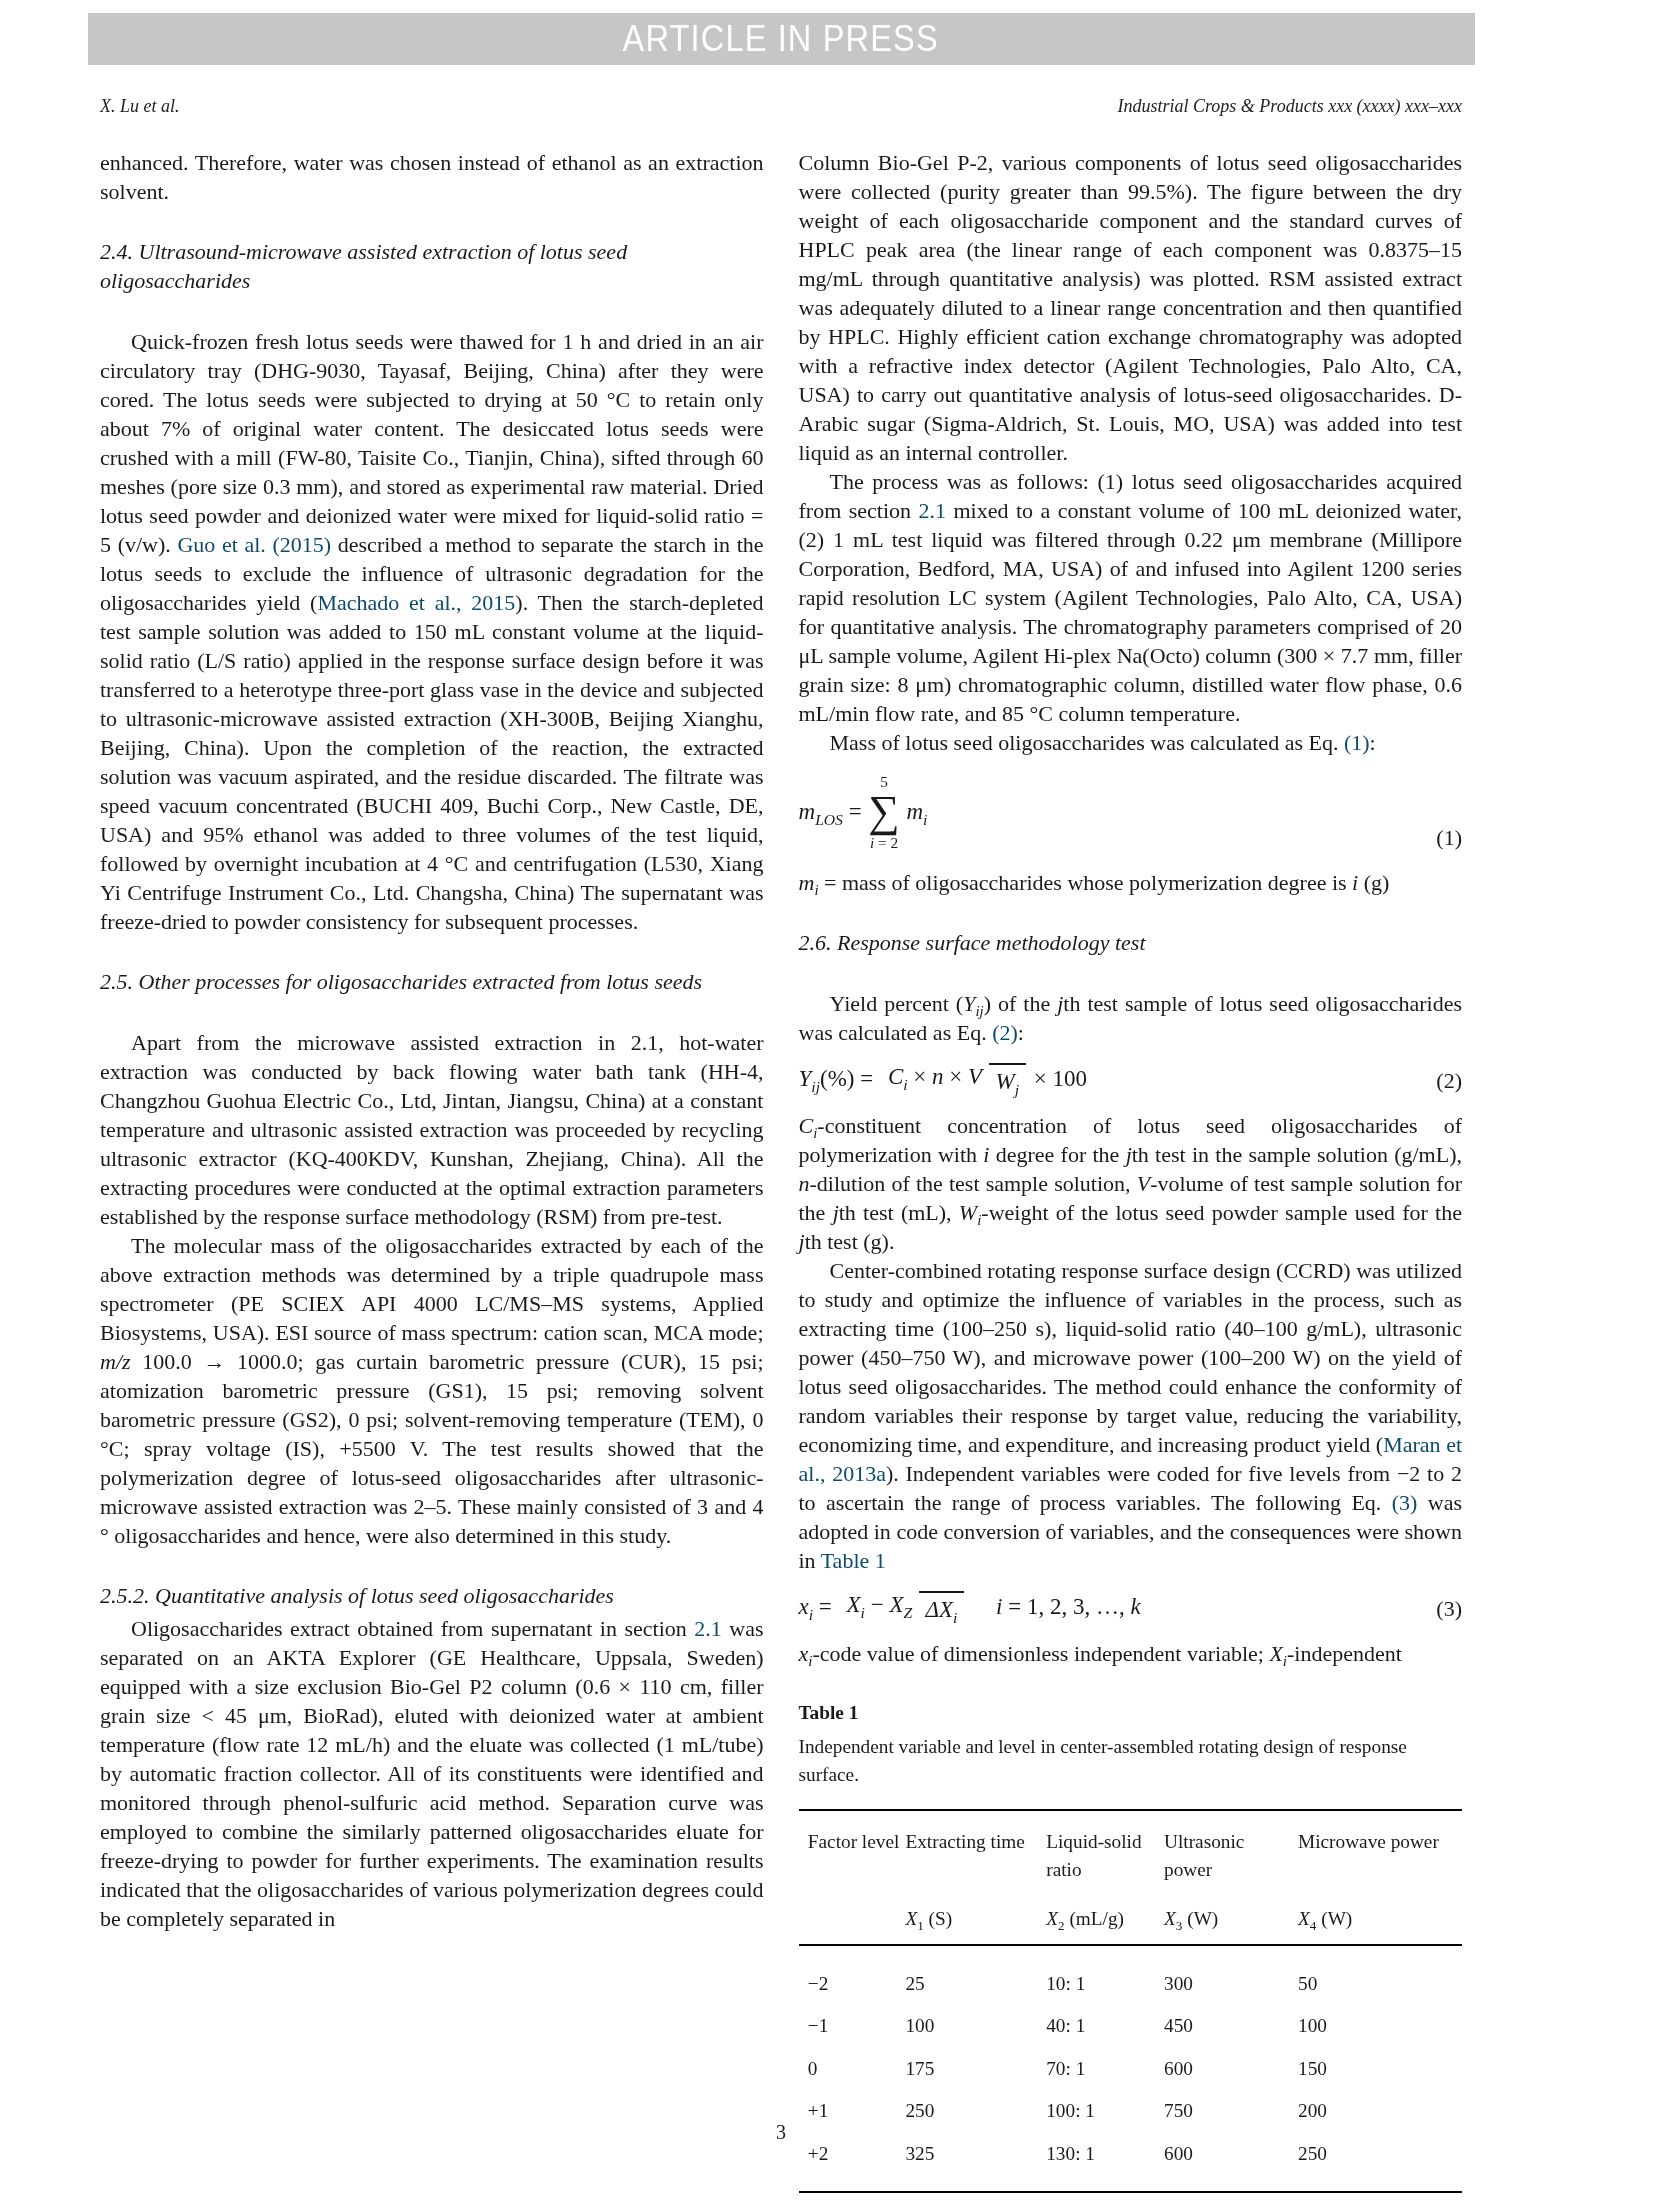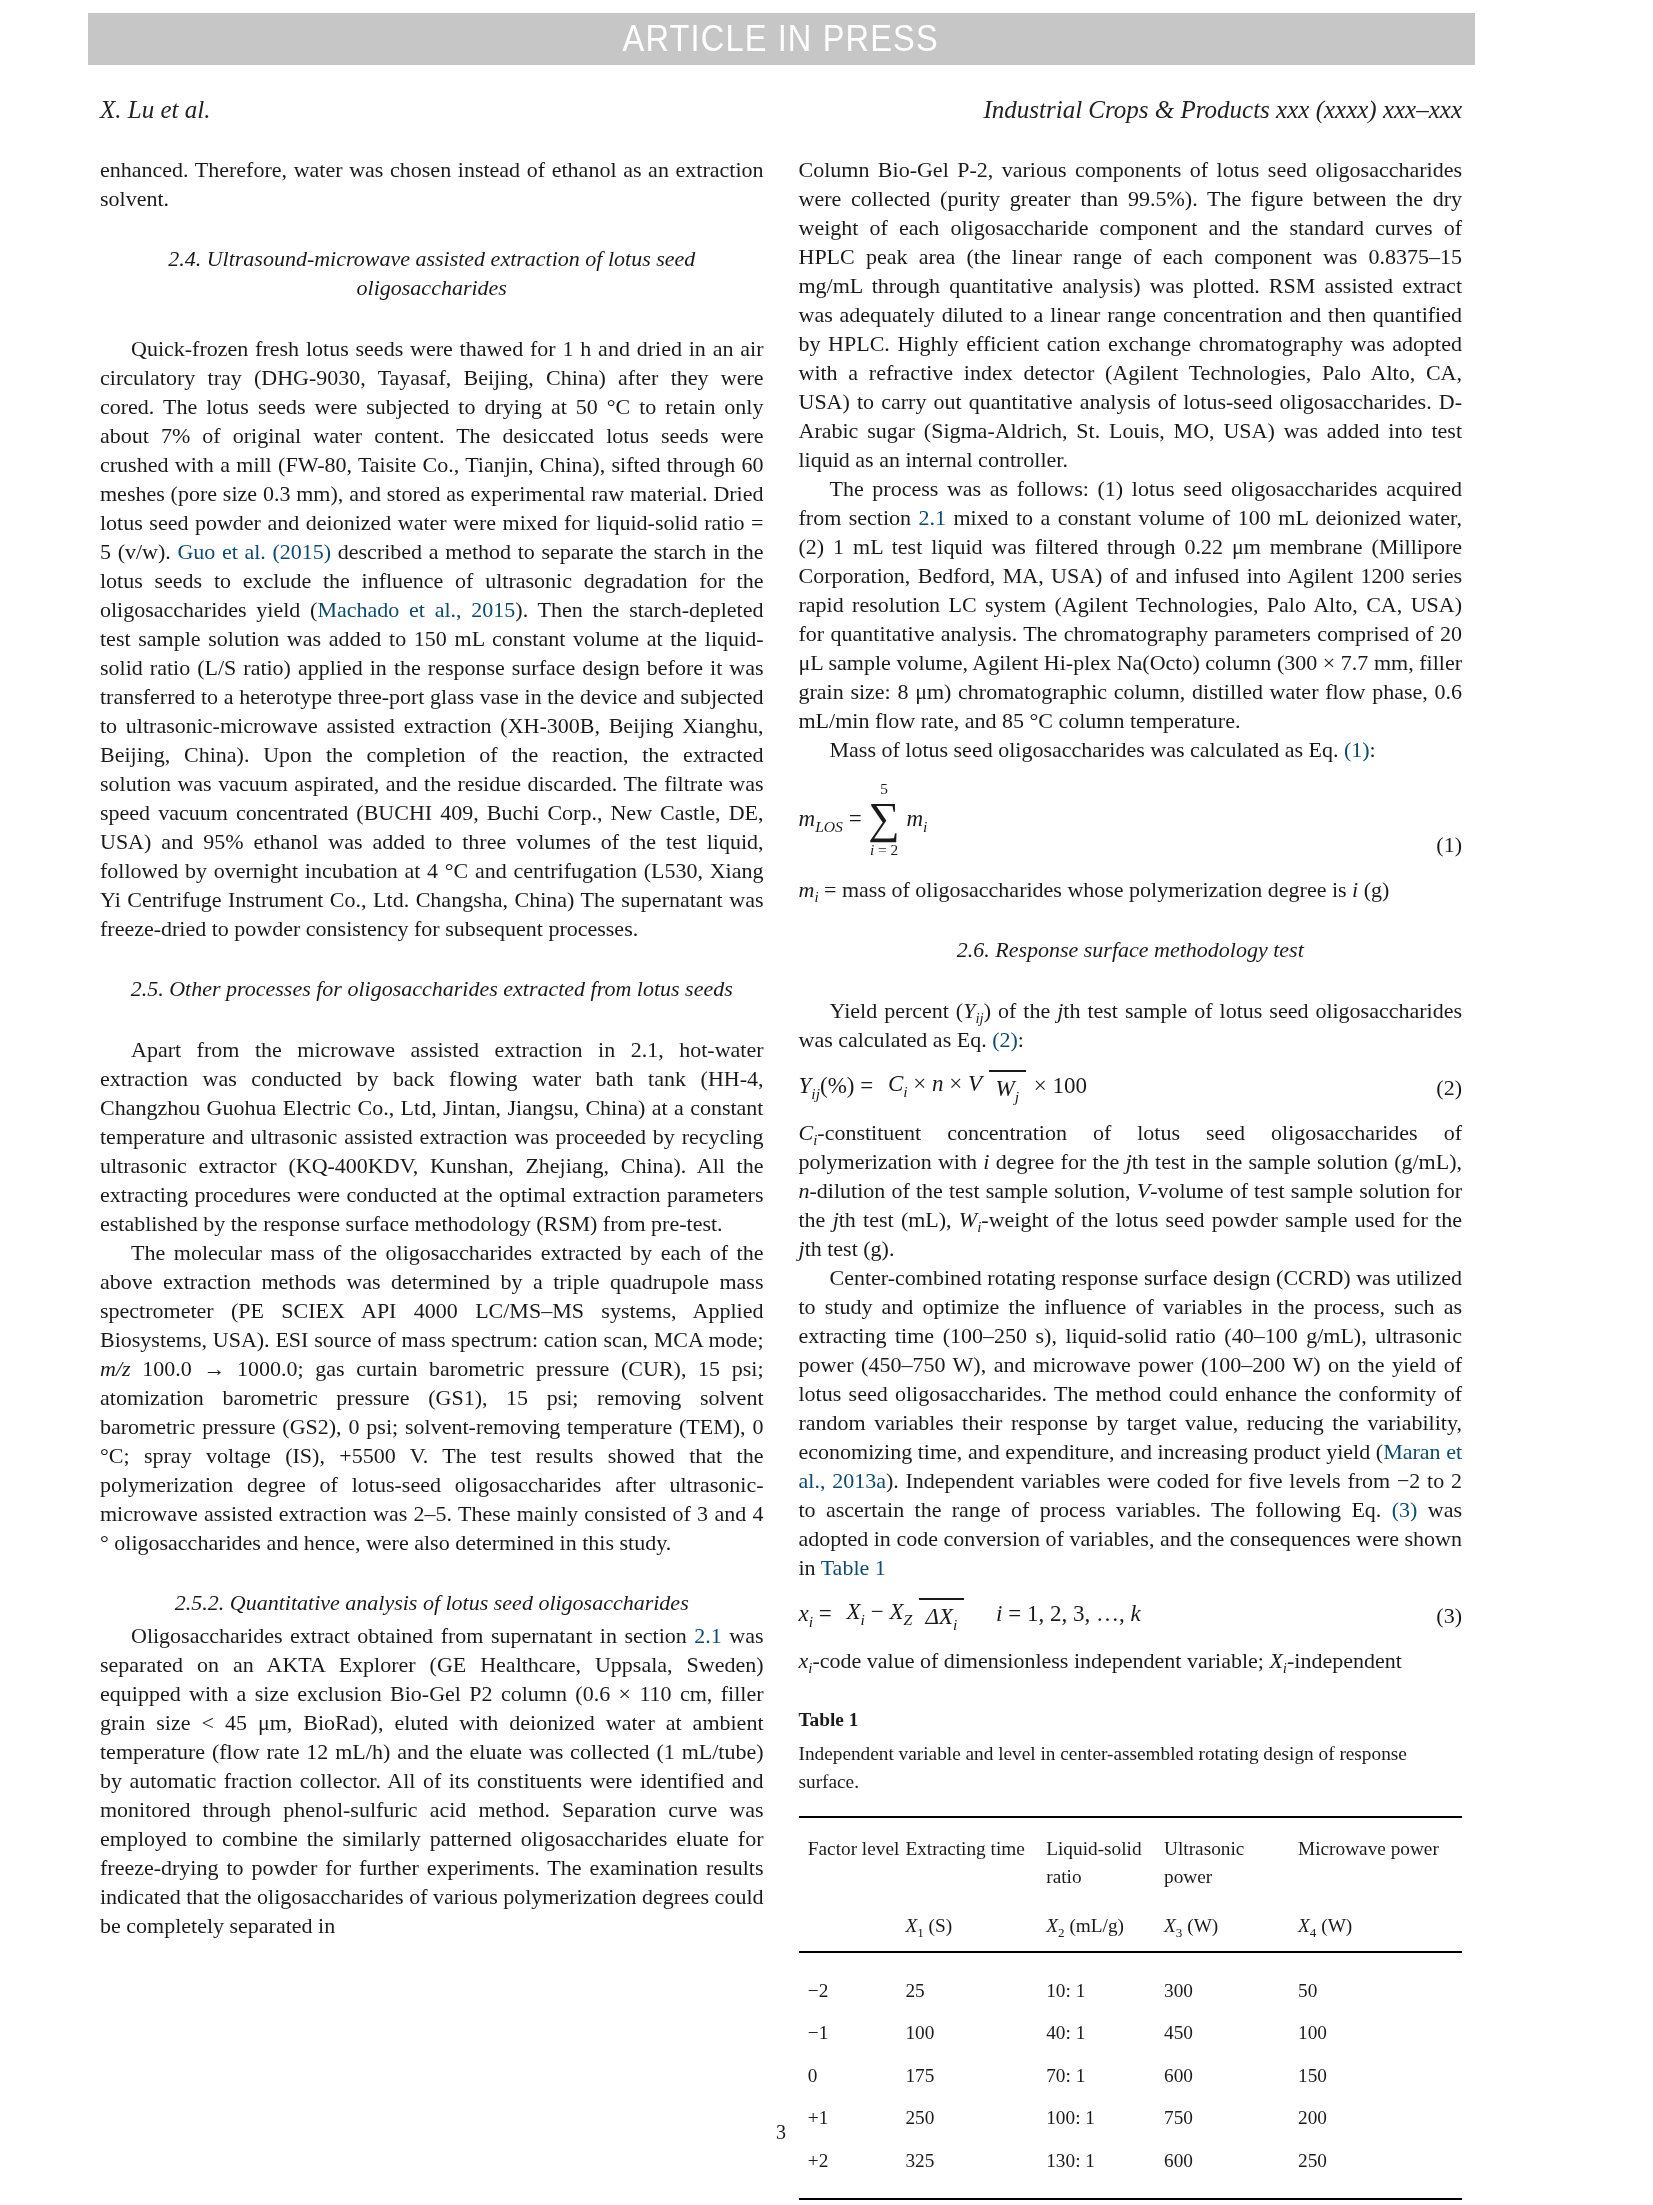--- a/index.html
+++ b/index.html
@@ -11,27 +11,27 @@
   .banner{
     width:1387px;height:52px;margin:12.7px auto 0;
     background:#c6c6c6;display:flex;align-items:center;justify-content:center;
   }
   .banner-label{
     color:#ffffff;font-family:"Liberation Sans", sans-serif;
     font-size:37px;letter-spacing:1.3px;transform:scaleX(.88);white-space:nowrap;
   }
   .masthead{
     display:flex;justify-content:space-between;align-items:baseline;
-    padding:0 100px;margin-top:31px;font-style:italic;font-size:25px;color:#222;
+    padding:0 100px;margin-top:31px;font-style:italic;font-size:18px;color:#222;
   }
   .columns{display:flex;gap:35px;padding:0 100px;margin-top:31px;}
   .col{width:713px;font-size:22px;line-height:29px;text-align:justify;}
   .para{margin:0;}
   .indent{text-indent:31px;}
-  .sect{font-style:italic;margin:31px 0 32px;text-align:center;}
+  .sect{font-style:italic;margin:31px 0 32px;text-align:left;}
   .sect.tight{margin:31px 0 4px;}
   .link{color:#0c4a6e;}
   .it{font-style:italic;}
   sub{font-size:68%;line-height:0;}
   sub.it{font-style:italic;}
   
   .equation{display:flex;align-items:flex-end;margin:16px 0;}
   .eq-body{display:flex;align-items:center;font-size:23px;line-height:1.2;}
   .eq-num{margin-left:auto;font-size:22px;}
   .frac{display:inline-flex;text-align:center;margin:0 8px;}

